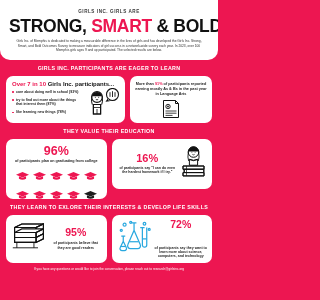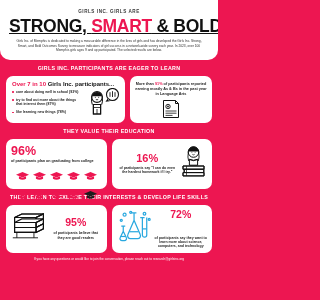--- a/index.html
+++ b/index.html
@@ -18,21 +18,21 @@
     text-align:center;
     border-bottom-left-radius:10px;
     border-bottom-right-radius:10px;
   }
   .eyebrow{
     font-size:4.6px;letter-spacing:.55px;color:#3a3a3a;
     font-weight:700;margin:0 0 3px 0;
   }
   .title{
     font-size:17.5px;line-height:18px;font-weight:700;color:#111111;
-    letter-spacing:-.3px;margin:0 0 4px 0;white-space:nowrap;text-decoration:underline;
+    letter-spacing:-.3px;margin:0 0 4px 0;white-space:nowrap;
   }
   .title .smart{color:#ED1651;}
   .intro{
     font-size:3.25px;line-height:4.6px;color:#2f2f2f;
     margin:0 6px;text-align:center;
   }
 
   
   .banner{
     text-align:center;color:#ffffff;font-weight:700;
@@ -71,21 +71,21 @@
   
   .c2{height:47px;text-align:center;}
   .c2 .txt{
     font-size:3.8px;line-height:4.9px;font-weight:700;color:#1d1d1d;
     margin:1px 0 0 0;
   }
   .c2 .txt .pct{color:#ED1651;}
   .c2 .icon-report{display:flex;justify-content:center;margin-top:2px;}
 
   
-  .c3{height:50px;}
+  .c3{height:60px;text-align:center;}
   .c3 .big{font-size:12.5px;font-weight:700;color:#ED1651;line-height:13px;margin:1px 0 1.5px;}
   .c3 .sub{font-size:3.7px;line-height:4.6px;font-weight:700;color:#1d1d1d;}
   .caps{
     display:grid;grid-template-columns:repeat(5,1fr);
     gap:1.5px 2px;margin:3px 4px 0 4px;justify-items:center;
   }
 
   
   .c4{height:50px;display:flex;align-items:center;gap:2px;}
   .c4 .txtwrap{flex:1 1 auto;text-align:center;}

